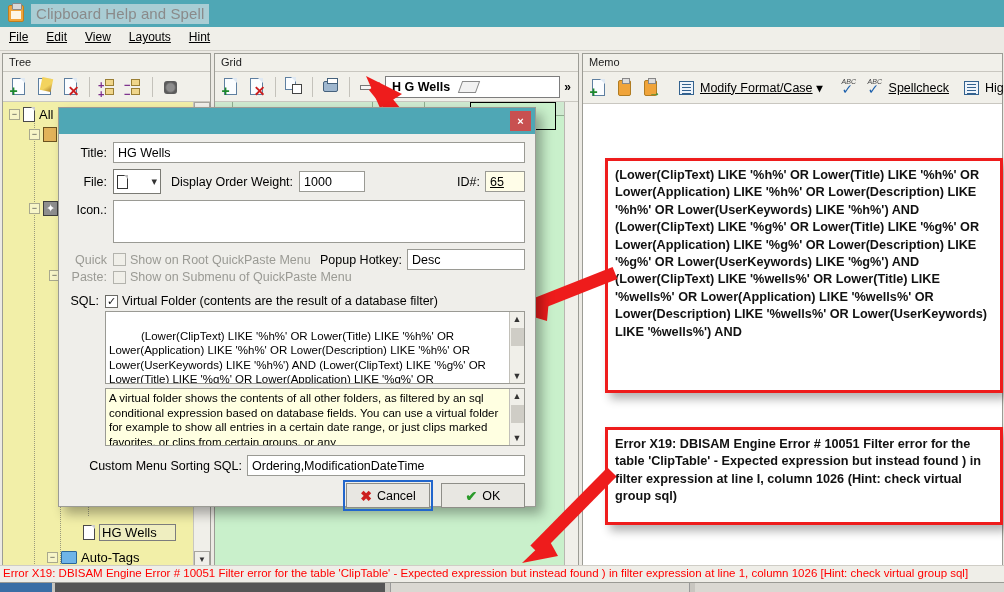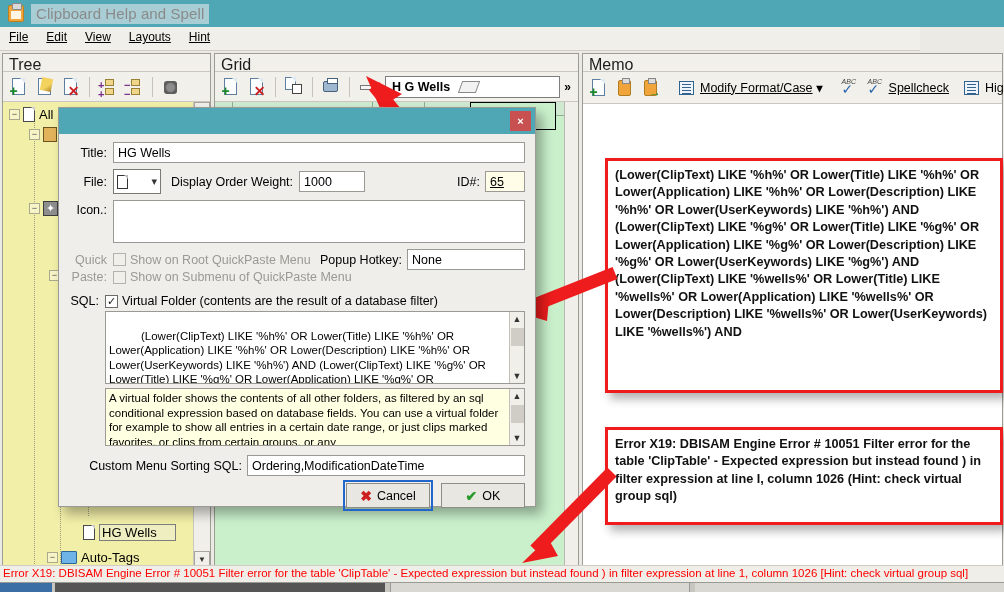--- a/index.html
+++ b/index.html
@@ -59,21 +59,21 @@
 
   
   .panel {
     position: absolute;
     background: #f3f2ec;
     border: 1px solid #9c9c95;
   }
   .panel-caption {
     height: 18px; background: #f1f0ea;
     border-bottom: 1px solid #c9c7c0;
-    font-size: 16px; color: #1c1c1c;
+    font-size: 11px; color: #1c1c1c;
     padding: 2px 0 0 6px;
   }
   .panel-toolbar {
     height: 30px;
     background: #f1f0ea;
     display: flex; align-items: center; padding: 0 3px;
     border-bottom: 1px solid #c9c7c0;
   }
   .tb-sep {
     width: 1px; height: 20px; background: #c4c2bb; margin: 0 5px;
@@ -596,21 +596,21 @@
         <div class="lbl" style="width:44px; padding-top:3px;">Icon.:</div>
         <div class="tfield" style="flex:1; height:43px; align-items:flex-start;"></div>
       </div>
 
       <div class="row" style="margin-bottom:0">
         <div class="lbl grey" style="width:44px">Quick</div>
         <div class="cbx disabled"></div>
         <div class="grey">Show on Root QuickPaste Menu</div>
         <div style="flex:1"></div>
         <div>Popup Hotkey:</div>
-        <div class="tfield" style="width:118px; margin-left:5px;">None</div>
+        <div class="tfield" style="width:118px; margin-left:5px;">Desc</div>
       </div>
 
       <div class="row" style="margin-bottom:10px">
         <div class="lbl grey" style="width:44px">Paste:</div>
         <div class="cbx disabled"></div>
         <div class="grey">Show on Submenu of QuickPaste Menu</div>
       </div>
 
       <div class="row" style="margin-bottom:3px">
         <div class="lbl" style="width:36px">SQL:</div>

